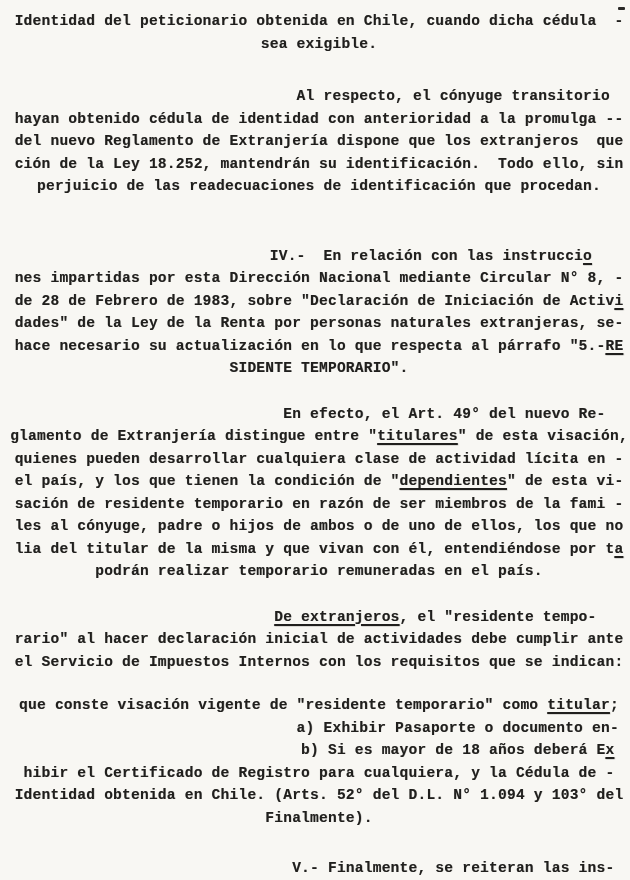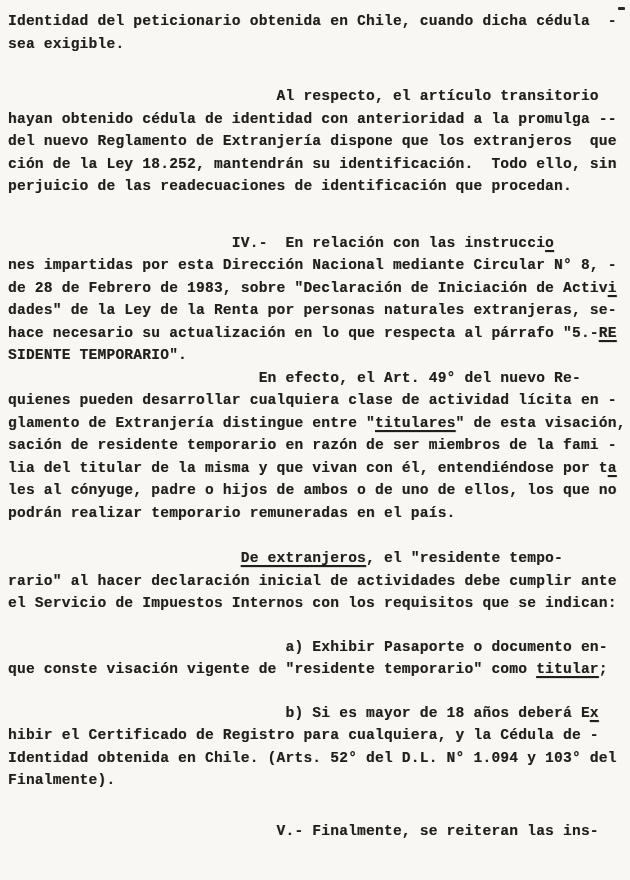--- a/index.html
+++ b/index.html
@@ -18,28 +18,29 @@
     inset: 0;
     padding: 10px 0 0 8px;
     box-sizing: border-box;
     font-family: "Liberation Mono", "DejaVu Sans Mono", monospace;
     font-weight: 700;
     font-size: 14.5px;
     line-height: 22.5px;
     color: #201f1d;
     text-shadow: 0.4px 0.4px 0 rgba(32,31,29,0.35), -0.2px 0 0 rgba(32,31,29,0.18);
     letter-spacing: 0.25px;
+    text-align: center;
   }
   .para { margin: 0; }
   .para.p2 { margin-top: 30px; }
-  .para.p3 { margin-top: 34px; }
-  .para.p4 { }
+  .para.p3 { margin-top: 47px; }
+  .para.p4 { margin-top: 23px; }
   .para.p5 { margin-top: 23px; }
   .para.p6 { margin-top: 21px; }
-  .para.p7 { margin-top: 21px; }
+  .para.p7 { }
   .para.p8 { margin-top: 28px; }
   .line {
     white-space: pre;
     height: 22.5px;
   }
   .seg { white-space: pre; }
   .seg.u {
     text-decoration: underline;
     text-decoration-thickness: 1.6px;
     text-underline-offset: 3px;
@@ -58,51 +59,52 @@
 </head>
 <body>
 
 <div class="page">
   <div id="doc">
       <div class="para p1">
         <div class="line"><span class="seg">Identidad del peticionario obtenida en Chile, cuando dicha cédula  -</span></div>
         <div class="line"><span class="seg">sea exigible.</span></div>
       </div>
       <div class="para p2">
-        <div class="line"><span class="seg">                              Al respecto, el artículo transitorio</span></div>
+        <div class="line"><span class="seg">                              Al respecto, el cónyuge transitorio</span></div>
         <div class="line"><span class="seg">hayan obtenido cédula de identidad con anterioridad a la promulga --</span></div>
         <div class="line"><span class="seg">del nuevo Reglamento de Extranjería dispone que los extranjeros  que</span></div>
         <div class="line"><span class="seg">ción de la Ley 18.252, mantendrán su identificación.  Todo ello, sin</span></div>
         <div class="line"><span class="seg">perjuicio de las readecuaciones de identificación que procedan.</span></div>
       </div>
       <div class="para p3">
         <div class="line"><span class="seg">                         IV.-  En relación con las instrucci</span><span class="seg u">o</span></div>
         <div class="line"><span class="seg">nes impartidas por esta Dirección Nacional mediante Circular N° 8, -</span></div>
         <div class="line"><span class="seg">de 28 de Febrero de 1983, sobre "Declaración de Iniciación de Activ</span><span class="seg u">i</span></div>
         <div class="line"><span class="seg">dades" de la Ley de la Renta por personas naturales extranjeras, se-</span></div>
         <div class="line"><span class="seg">hace necesario su actualización en lo que respecta al párrafo "5.-</span><span class="seg u">RE</span></div>
         <div class="line"><span class="seg">SIDENTE TEMPORARIO".</span></div>
       </div>
       <div class="para p4">
         <div class="line"><span class="seg">                            En efecto, el Art. 49° del nuevo Re-</span></div>
+        <div class="line"><span class="seg">glamento de Extranjería distingue entre "</span><span class="seg u">titulares</span><span class="seg">" de esta visación,</span></div>
         <div class="line"><span class="seg">quienes pueden desarrollar cualquiera clase de actividad lícita en -</span></div>
-        <div class="line"><span class="seg">glamento de Extranjería distingue entre "</span><span class="seg u">titulares</span><span class="seg">" de esta visación,</span></div>
+        <div class="line"><span class="seg">el país, y los que tienen la condición de "</span><span class="seg u">dependientes</span><span class="seg">" de esta vi-</span></div>
         <div class="line"><span class="seg">sación de residente temporario en razón de ser miembros de la fami -</span></div>
+        <div class="line"><span class="seg">les al cónyuge, padre o hijos de ambos o de uno de ellos, los que no</span></div>
         <div class="line"><span class="seg">lia del titular de la misma y que vivan con él, entendiéndose por t</span><span class="seg u">a</span></div>
-        <div class="line"><span class="seg">les al cónyuge, padre o hijos de ambos o de uno de ellos, los que no</span></div>
         <div class="line"><span class="seg">podrán realizar temporario remuneradas en el país.</span></div>
       </div>
       <div class="para p5">
         <div class="line"><span class="seg">                          </span><span class="seg u">De extranjeros</span><span class="seg">, el "residente tempo-</span></div>
         <div class="line"><span class="seg">rario" al hacer declaración inicial de actividades debe cumplir ante</span></div>
         <div class="line"><span class="seg">el Servicio de Impuestos Internos con los requisitos que se indican:</span></div>
       </div>
       <div class="para p6">
+        <div class="line"><span class="seg">que conste visación vigente de "residente temporario" como </span><span class="seg u">titular</span><span class="seg">;</span></div>
         <div class="line"><span class="seg">                               a) Exhibir Pasaporte o documento en-</span></div>
-        <div class="line"><span class="seg">que conste visación vigente de "residente temporario" como </span><span class="seg u">titular</span><span class="seg">;</span></div>
       </div>
       <div class="para p7">
         <div class="line"><span class="seg">                               b) Si es mayor de 18 años deberá E</span><span class="seg u">x</span></div>
         <div class="line"><span class="seg">hibir el Certificado de Registro para cualquiera, y la Cédula de -</span></div>
         <div class="line"><span class="seg">Identidad obtenida en Chile. (Arts. 52° del D.L. N° 1.094 y 103° del</span></div>
         <div class="line"><span class="seg">Finalmente).</span></div>
       </div>
       <div class="para p8">
         <div class="line"><span class="seg">                              V.- Finalmente, se reiteran las ins-</span></div>
       </div>

